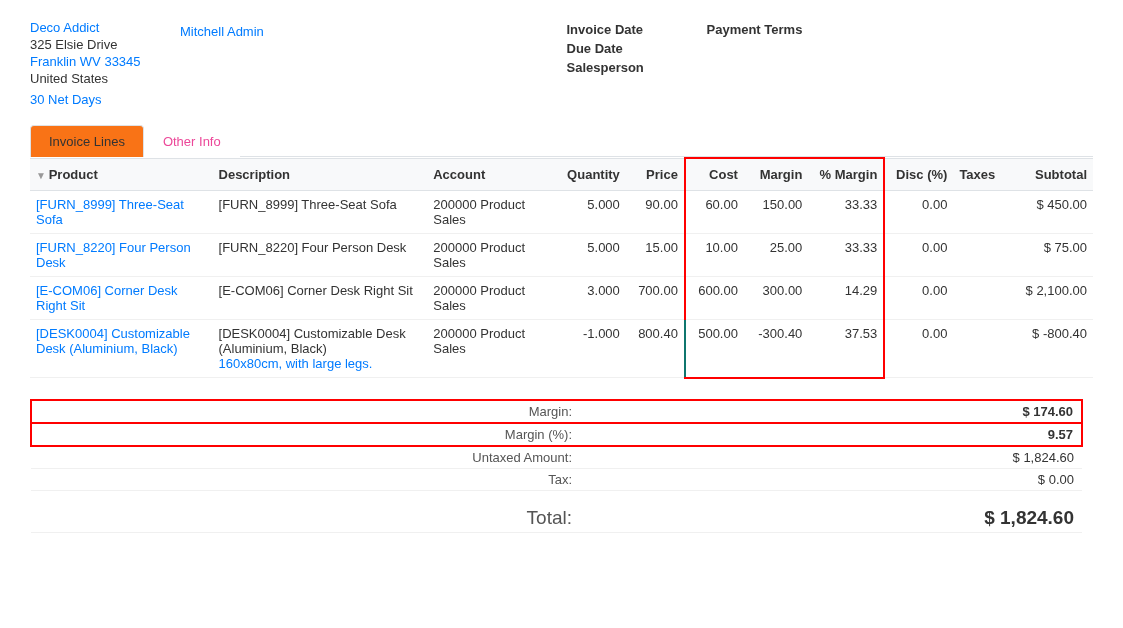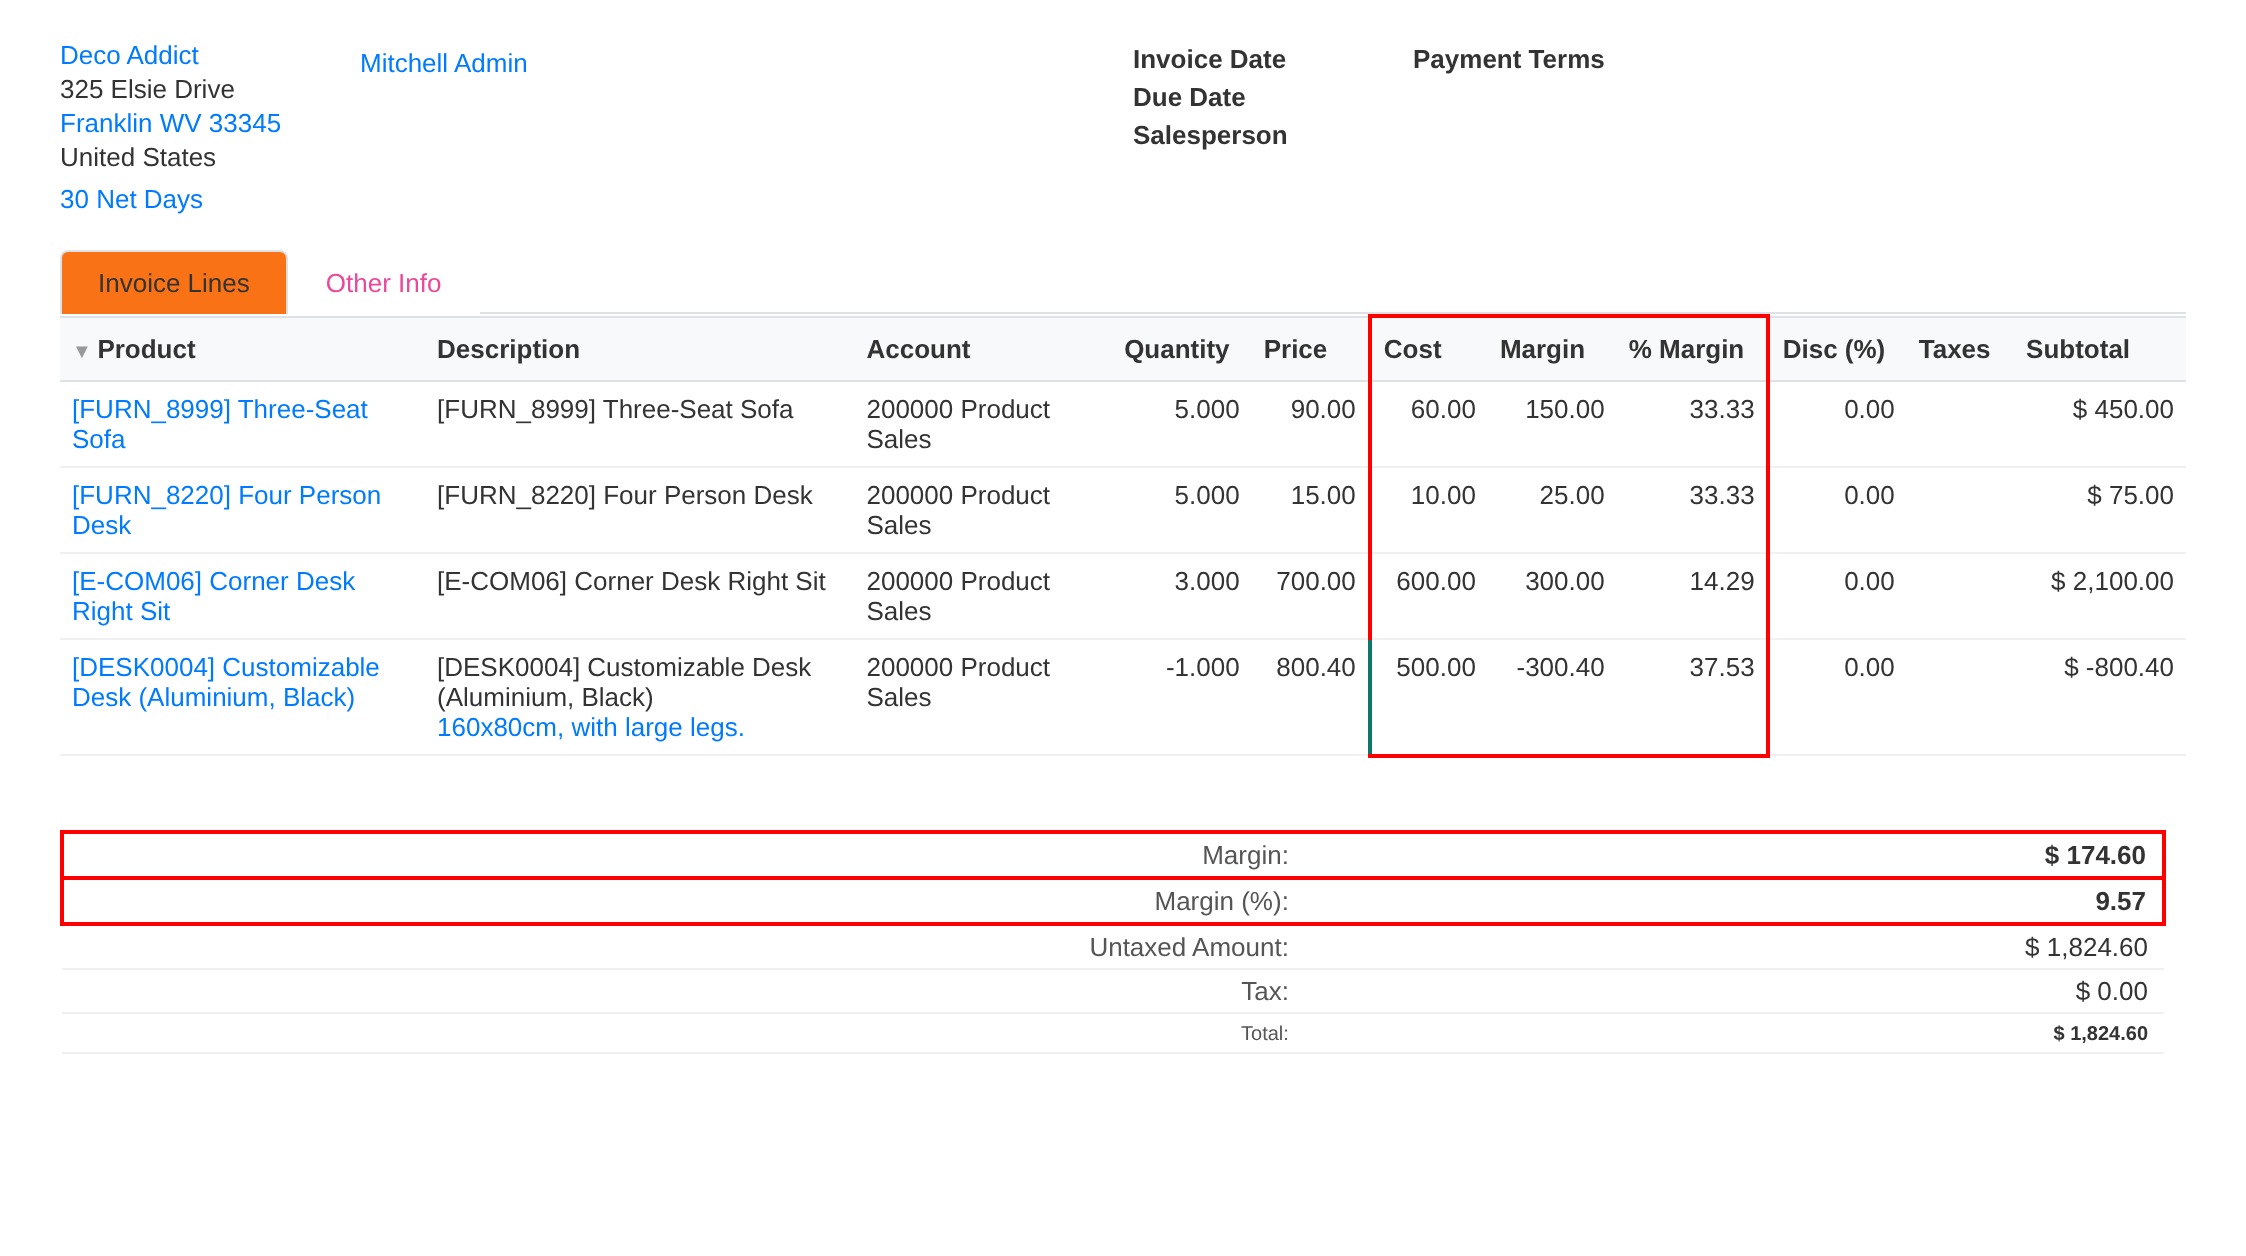--- a/index.html
+++ b/index.html
@@ -76,42 +76,42 @@
       border-bottom: 1px solid #dee2e6;
     }
     thead th {
       padding: 8px 6px;
       text-align: left;
       font-weight: bold;
       color: #333;
       white-space: nowrap;
     }
     thead th.right {
-      text-align: left;
+      text-align: right;
     }
     tbody td {
       padding: 6px 6px;
       vertical-align: top;
       color: #333;
       border-bottom: 1px solid #f0f0f0;
     }
     tbody td.right {
       text-align: right;
     }
     tbody td a, tbody td .link {
       color: #007bff;
       text-decoration: none;
     }
 
     
     .summary {
       display: flex;
       flex-direction: column;
       align-items: flex-end;
-      margin-top: 36px;
+      margin-top: 20px;
       padding-right: 10px;
     }
     .summary-table {
       border-collapse: collapse;
       min-width: 300px;
     }
     .summary-table td {
       padding: 3px 8px;
       text-align: right;
     }
@@ -124,22 +124,22 @@
     }
     .summary-highlight {
       border: 2px solid red;
     }
     .summary-highlight td {
       font-weight: bold;
       color: #333;
     }
     .total-row td {
       font-weight: bold;
-      font-size: 10px;
-      padding-top: 5px;
+      font-size: 19px;
+      padding-top: 16px;
     }
 
     .sort-indicator {
       color: #999;
       font-size: 10px;
     }
   </style>
 </head>
 <body>
 

